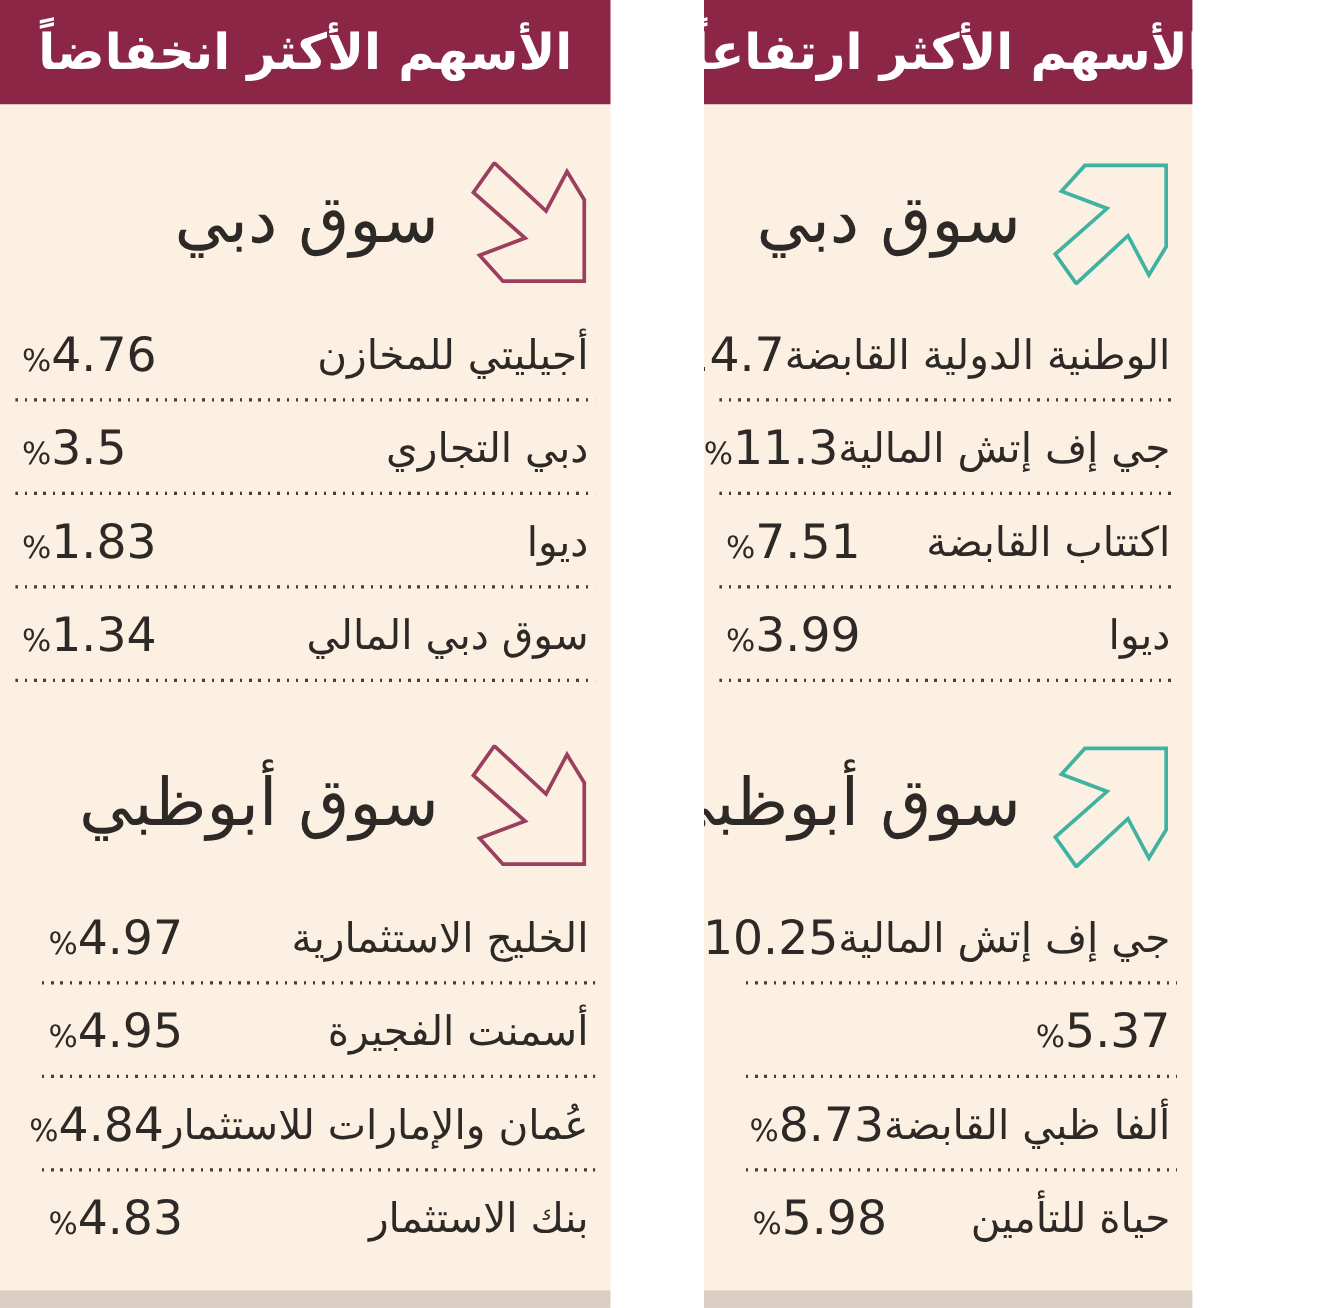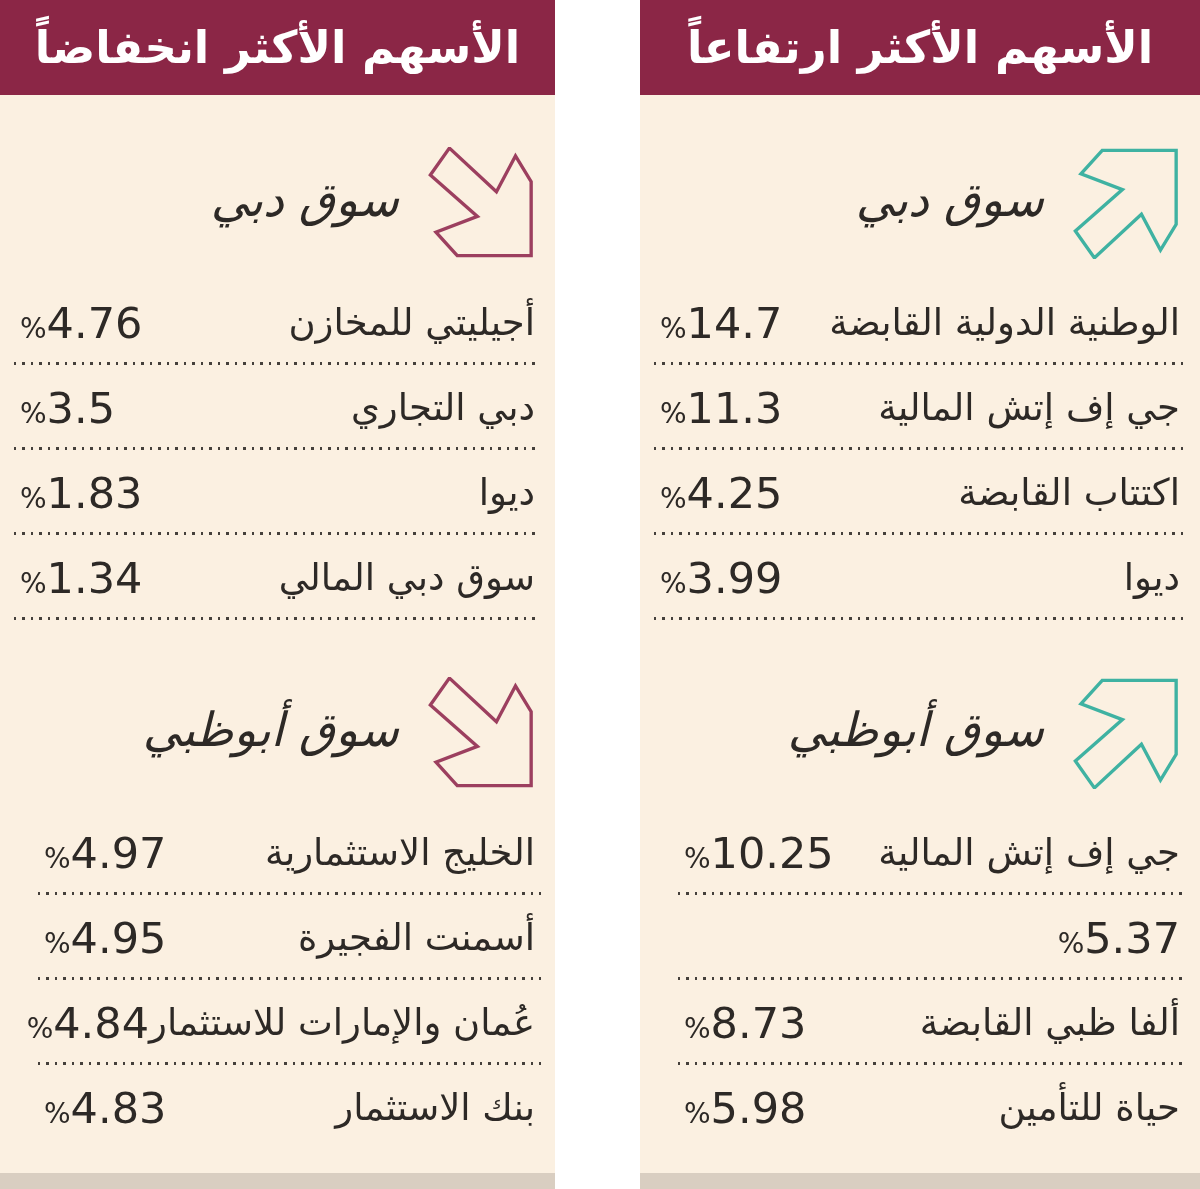--- a/index.html
+++ b/index.html
@@ -20,21 +20,21 @@
     color:var(--ink);
   }
   .panel{
     position:absolute;
     top:0;
     height:1189px;
     display:flex;
     flex-direction:column;
   }
   .panel-losers{left:0;width:555px;}
-  .panel-gainers{left:640px;width:560px;border-radius:27px;}
+  .panel-gainers{left:640px;width:444px;border-radius:27px;}
   .panel-header{
     height:95px;
     flex:none;
     background:var(--maroon);
     color:#ffffff;
     display:flex;
     align-items:center;
     justify-content:center;
     font-size:45px;
     font-weight:bold;
@@ -60,25 +60,24 @@
     height:115px;
     padding:0 16px;
   }
   .trend{
     width:112px;
     height:112px;
     flex:none;
   }
   .trend.down{transform:scaleY(-1);}
   .market-title{
-    font-size:47px;
+    font-size:60px;
     color:var(--ink);
     white-space:nowrap;
     padding-bottom:6px;
-    font-style:italic;
   }
   .rows{
     direction:rtl;
     margin-top:20px;
   }
   .section-2{margin-top:55px;padding-left:24px;}
   .row{
     height:85px;
     display:flex;
     align-items:center;
@@ -188,21 +187,21 @@
         <div class="row sep">
           <span class="name">الوطنية الدولية القابضة</span>
           <span class="value"><span class="pct">%</span><span class="num">14.7</span></span>
         </div>
         <div class="row sep">
           <span class="name">جي إف إتش المالية</span>
           <span class="value"><span class="pct">%</span><span class="num">11.3</span></span>
         </div>
         <div class="row sep">
           <span class="name">اكتتاب القابضة</span>
-          <span class="value"><span class="pct">%</span><span class="num">4.25</span></span>
+          <span class="value"><span class="pct">%</span><span class="num">7.51</span></span>
         </div>
         <div class="row sep">
           <span class="name">ديوا</span>
           <span class="value"><span class="pct">%</span><span class="num">3.99</span></span>
         </div>
       </div>
     </div>
 
     <div class="section section-2">
       <div class="section-header">

